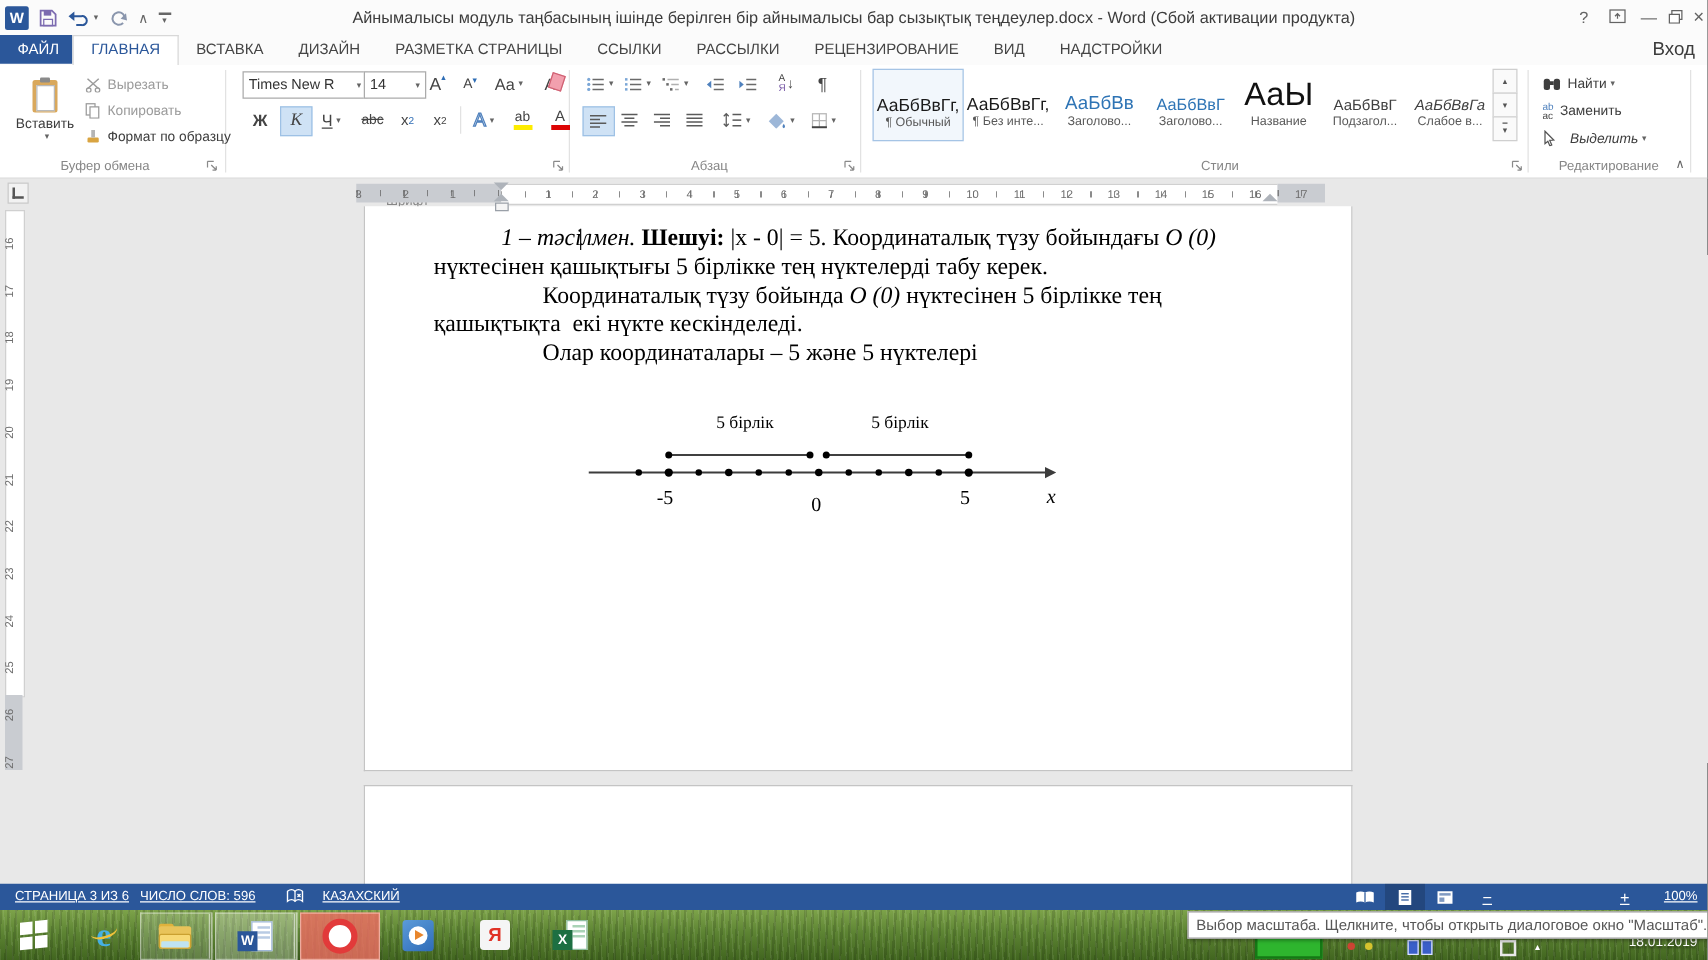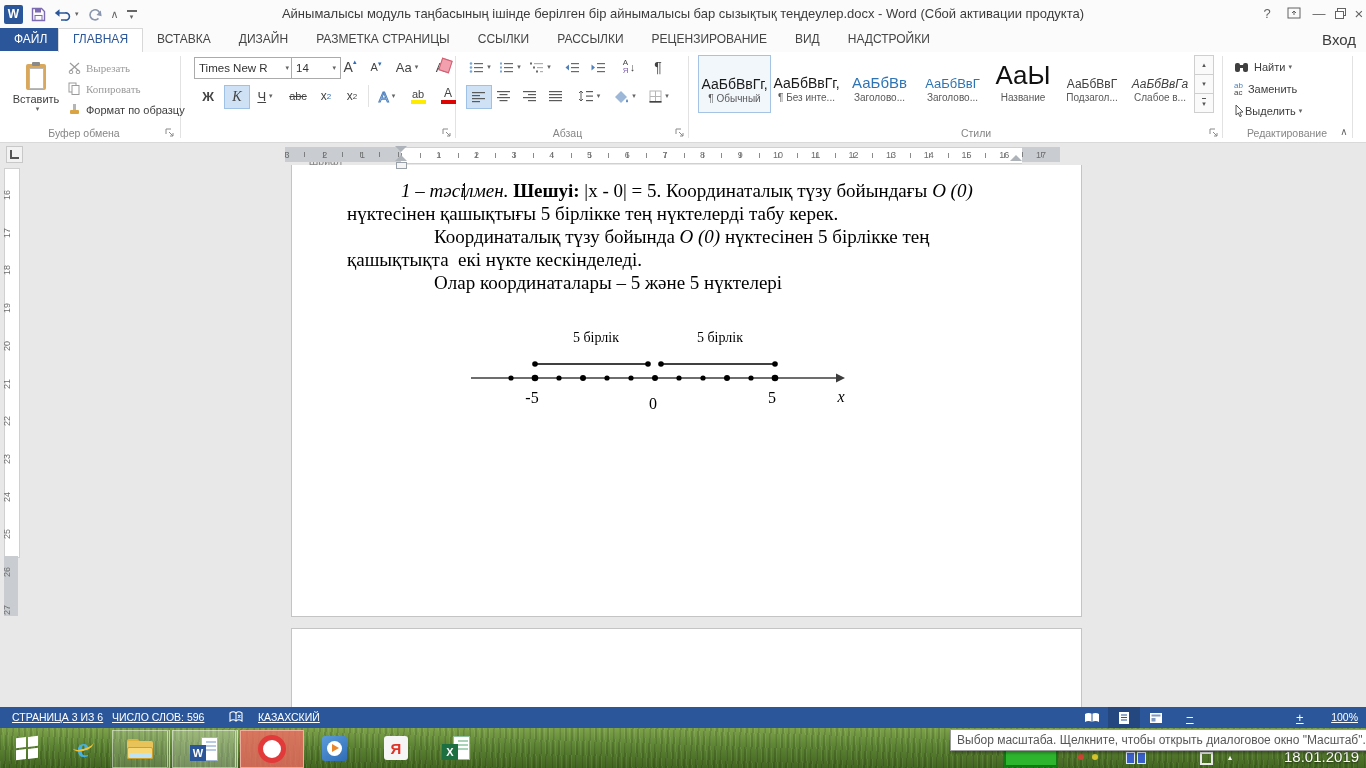--- a/index.html
+++ b/index.html
@@ -24,21 +24,21 @@
   .ribbon{position:absolute;left:0;top:52px;width:1366px;height:90px;background:#fff;border-bottom:1px solid #d9d9d9;}
   .gsep{position:absolute;top:4px;height:82px;width:1px;background:#e2e2e2;}
   .glabel{position:absolute;top:75px;font-size:10.5px;color:#868686;text-align:center;white-space:nowrap;}
   .rbtn{position:absolute;display:flex;align-items:center;justify-content:center;color:#444;}
   .sq{width:24px;height:22px;}
   .active-tgl{background:#cfe2f5;border:1px solid #9ec1e5;}
   .combo{position:absolute;height:20px;border:1px solid #ababab;background:#fff;display:flex;align-items:center;
       font-size:11.5px;color:#333;padding:0 4px;justify-content:space-between;}
   .dd{font-size:7px;color:#646464;margin-left:3px;}
   .lbl11{font-size:11px;color:#3d3d3d;white-space:nowrap;}
-  .dis{color:#9b9b9b;font-family:Liberation Serif, serif;}
+  .dis{color:#9b9b9b;}
   .st{position:absolute;top:3px;height:56px;text-align:center;overflow:hidden;}
   .st .pv{height:36px;display:flex;align-items:flex-end;justify-content:center;white-space:nowrap;overflow:hidden;}
   .st .nm{font-size:10px;color:#595959;margin-top:1px;white-space:nowrap;overflow:hidden;}
   .st.sel{border:1px solid #a5c4e5;background:#f2f7fc;}
   .scrb{position:absolute;left:1194px;width:18px;height:18px;border:1px solid #cfcfcf;background:#fafafa;
       display:flex;align-items:center;justify-content:center;font-size:7px;color:#555;}
   
   .hseg{position:absolute;top:147px;height:15px;}
   .hseg:after{content:"";position:absolute;left:0;right:0;top:5px;height:5px;
       background:repeating-linear-gradient(to right,rgba(100,100,100,.75) 0 1px,transparent 1px 18.85px);}
@@ -395,21 +395,21 @@
       <span style="display:flex;flex-direction:column;font-size:8px;line-height:7px;">
           <span style="color:#4f81bd;">ab</span>
           <span>ac</span>
         </span>
       <span class="lbl11" style="margin-left:5px;">Заменить</span>
     </div>
     <div class="rbtn" style="left:1234px;top:50px;height:17px;">
       <svg width="11" height="13" viewBox="0 0 11 13">
           <path d="M2 1 L9 8 L5.8 8.3 L7.4 12 L5.9 12.7 L4.3 9 L2 11 Z" fill="#fff" stroke="#555"></path>
         </svg>
-      <span class="lbl11" style="margin-left:0;">Выделить</span>
+      <span class="lbl11" style="margin-left:11px;font-style:italic;">Выделить</span>
         <span class="dd">▾</span>
     </div>
     <div class="glabel" style="left:1222px;width:130px;">Редактирование</div>
     <div class="rbtn" style="left:1336px;top:72px;width:16px;height:14px;font-size:10px;color:#666;">∧</div>
   <div class="st sel" style="left: 698px; width: 71px;">
         <div class="pv" style="color: rgb(26, 26, 26); font-size: 14px;">АаБбВвГг,</div>
         <div class="nm">¶ Обычный</div>
       </div>
       <div class="st" style="left: 771px; width: 71px;">
         <div class="pv" style="color: rgb(26, 26, 26); font-size: 14px;">АаБбВвГг,</div>
@@ -618,18 +618,18 @@
       </div>
     </div>
 
     <div class="abs" style="left:1004px;top:21px;width:50px;height:14px;background:#2eb52e;border:2px solid #157815;z-index:3;"></div>
     <div class="abs" style="left:1078px;top:26px;width:6px;height:6px;border-radius:50%;background:#cc4433;z-index:3;"></div>
     <div class="abs" style="left:1092px;top:26px;width:6px;height:6px;border-radius:50%;background:#d6c32e;z-index:3;"></div>
     <div class="abs" style="left:1126px;top:24px;width:7px;height:10px;background:#3a5fc8;border:1px solid #dfe6ff;z-index:3;"></div>
     <div class="abs" style="left:1137px;top:24px;width:7px;height:10px;background:#3a5fc8;border:1px solid #dfe6ff;z-index:3;"></div>
     <div class="abs" style="left:1200px;top:24px;width:9px;height:9px;border:2px solid #e8e8e8;z-index:3;"></div>
     <div class="abs" style="left:1228px;top:25px;color:#fff;font-size:8px;z-index:3;">▴</div>
-    <div class="abs" style="left:1284px;top:20px;width:74px;text-align:right;color:#fff;font-size:15px;text-shadow:0 1px 2px rgba(0,0,0,.6);z-index:3;">18.01.2019</div>
+    <div class="abs" style="left:1284px;top:20px;width:74px;text-align:right;color:#fff;font-size:11px;text-shadow:0 1px 2px rgba(0,0,0,.6);z-index:3;">18.01.2019</div>
 
     <div class="tooltip">Выбор масштаба. Щелкните, чтобы открыть диалоговое окно "Масштаб".</div>
   </div>
 
 </div>
 
 </body></html>

